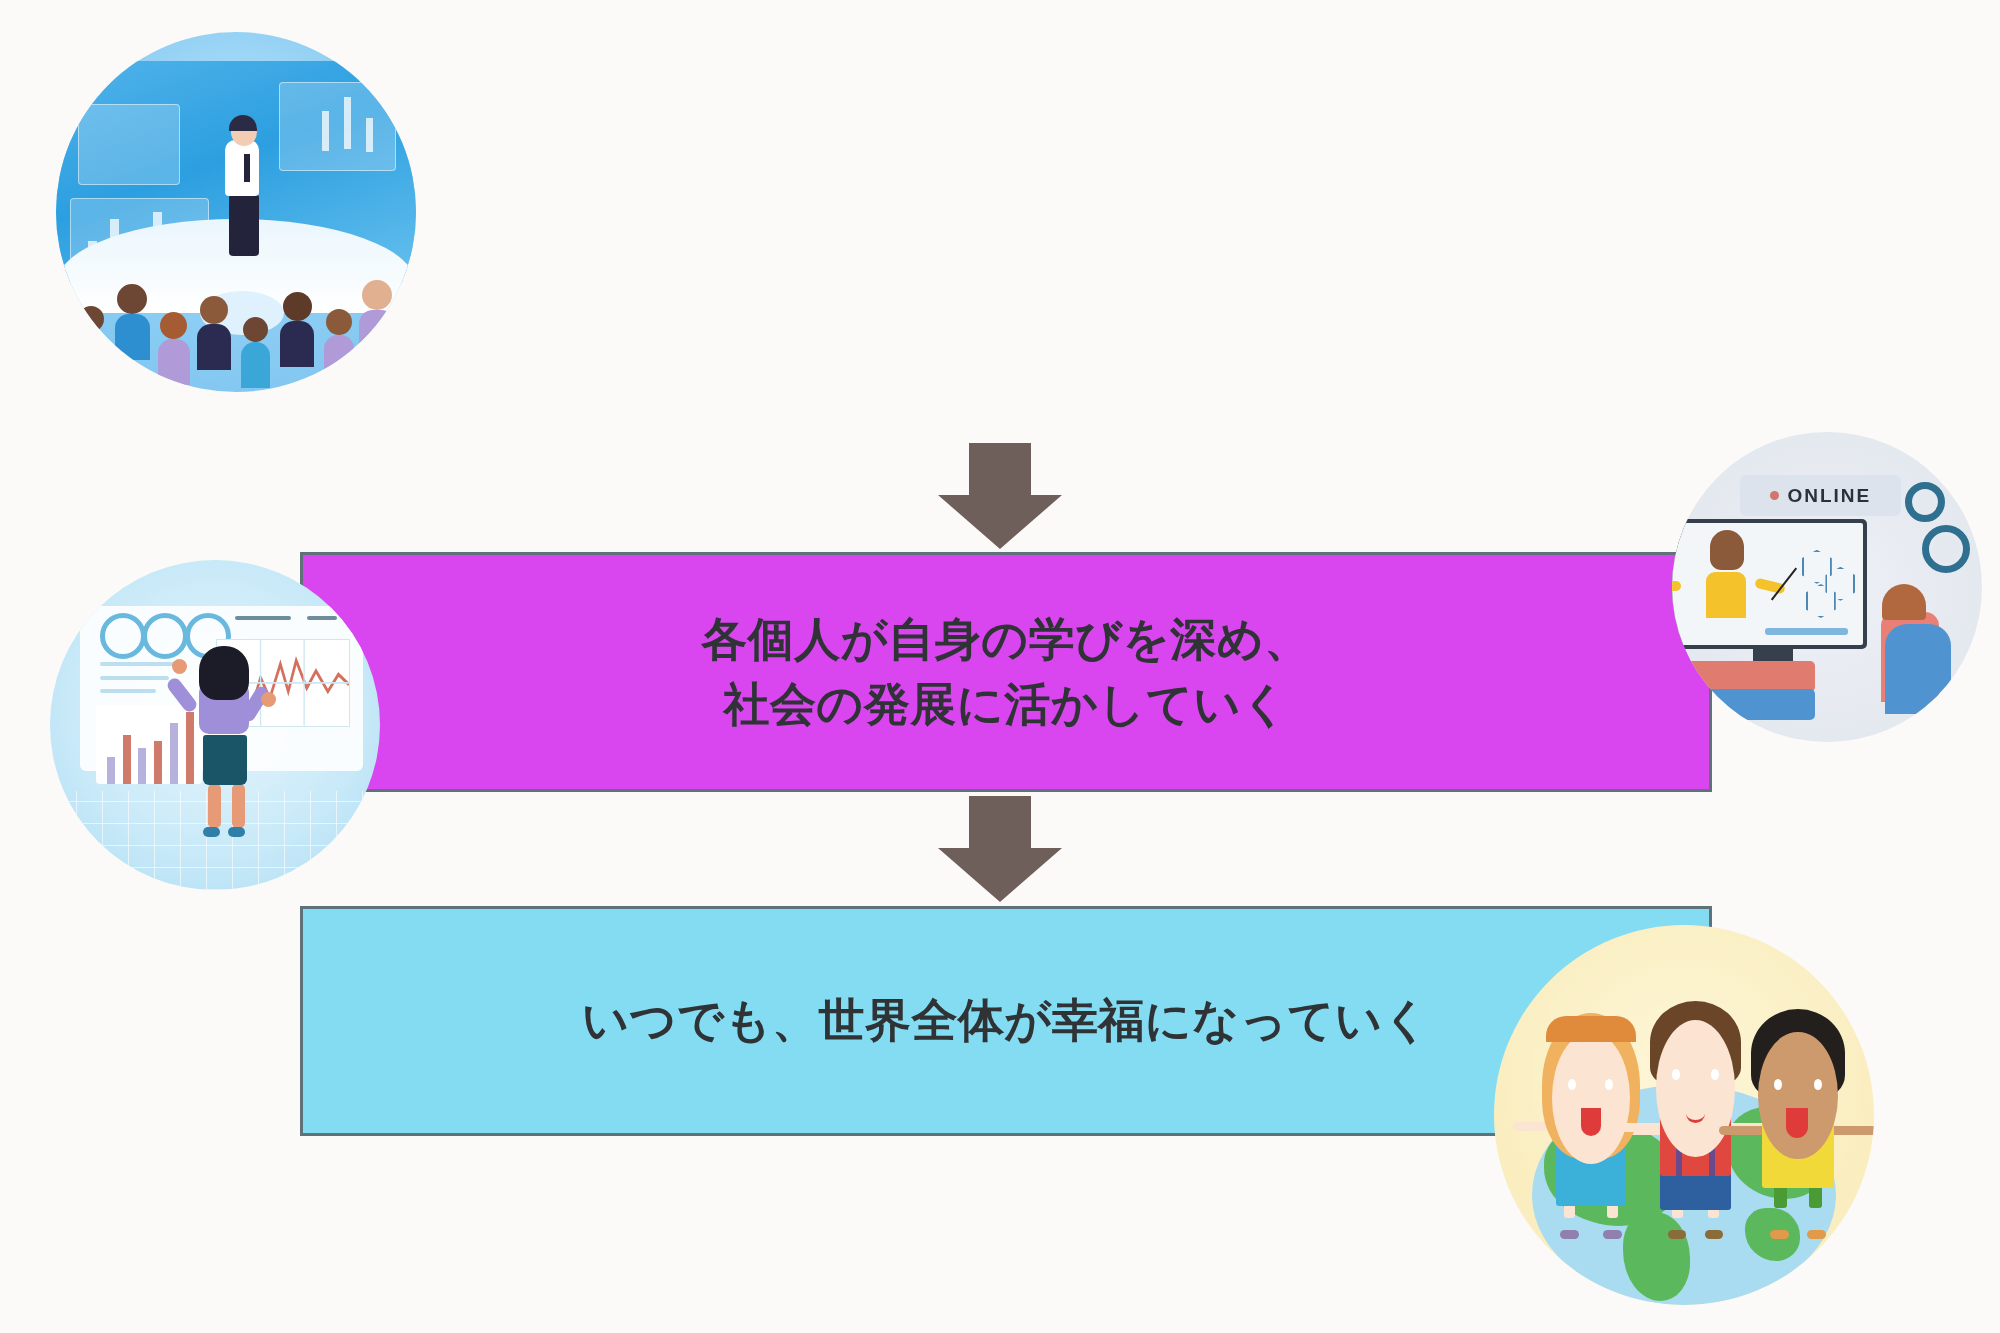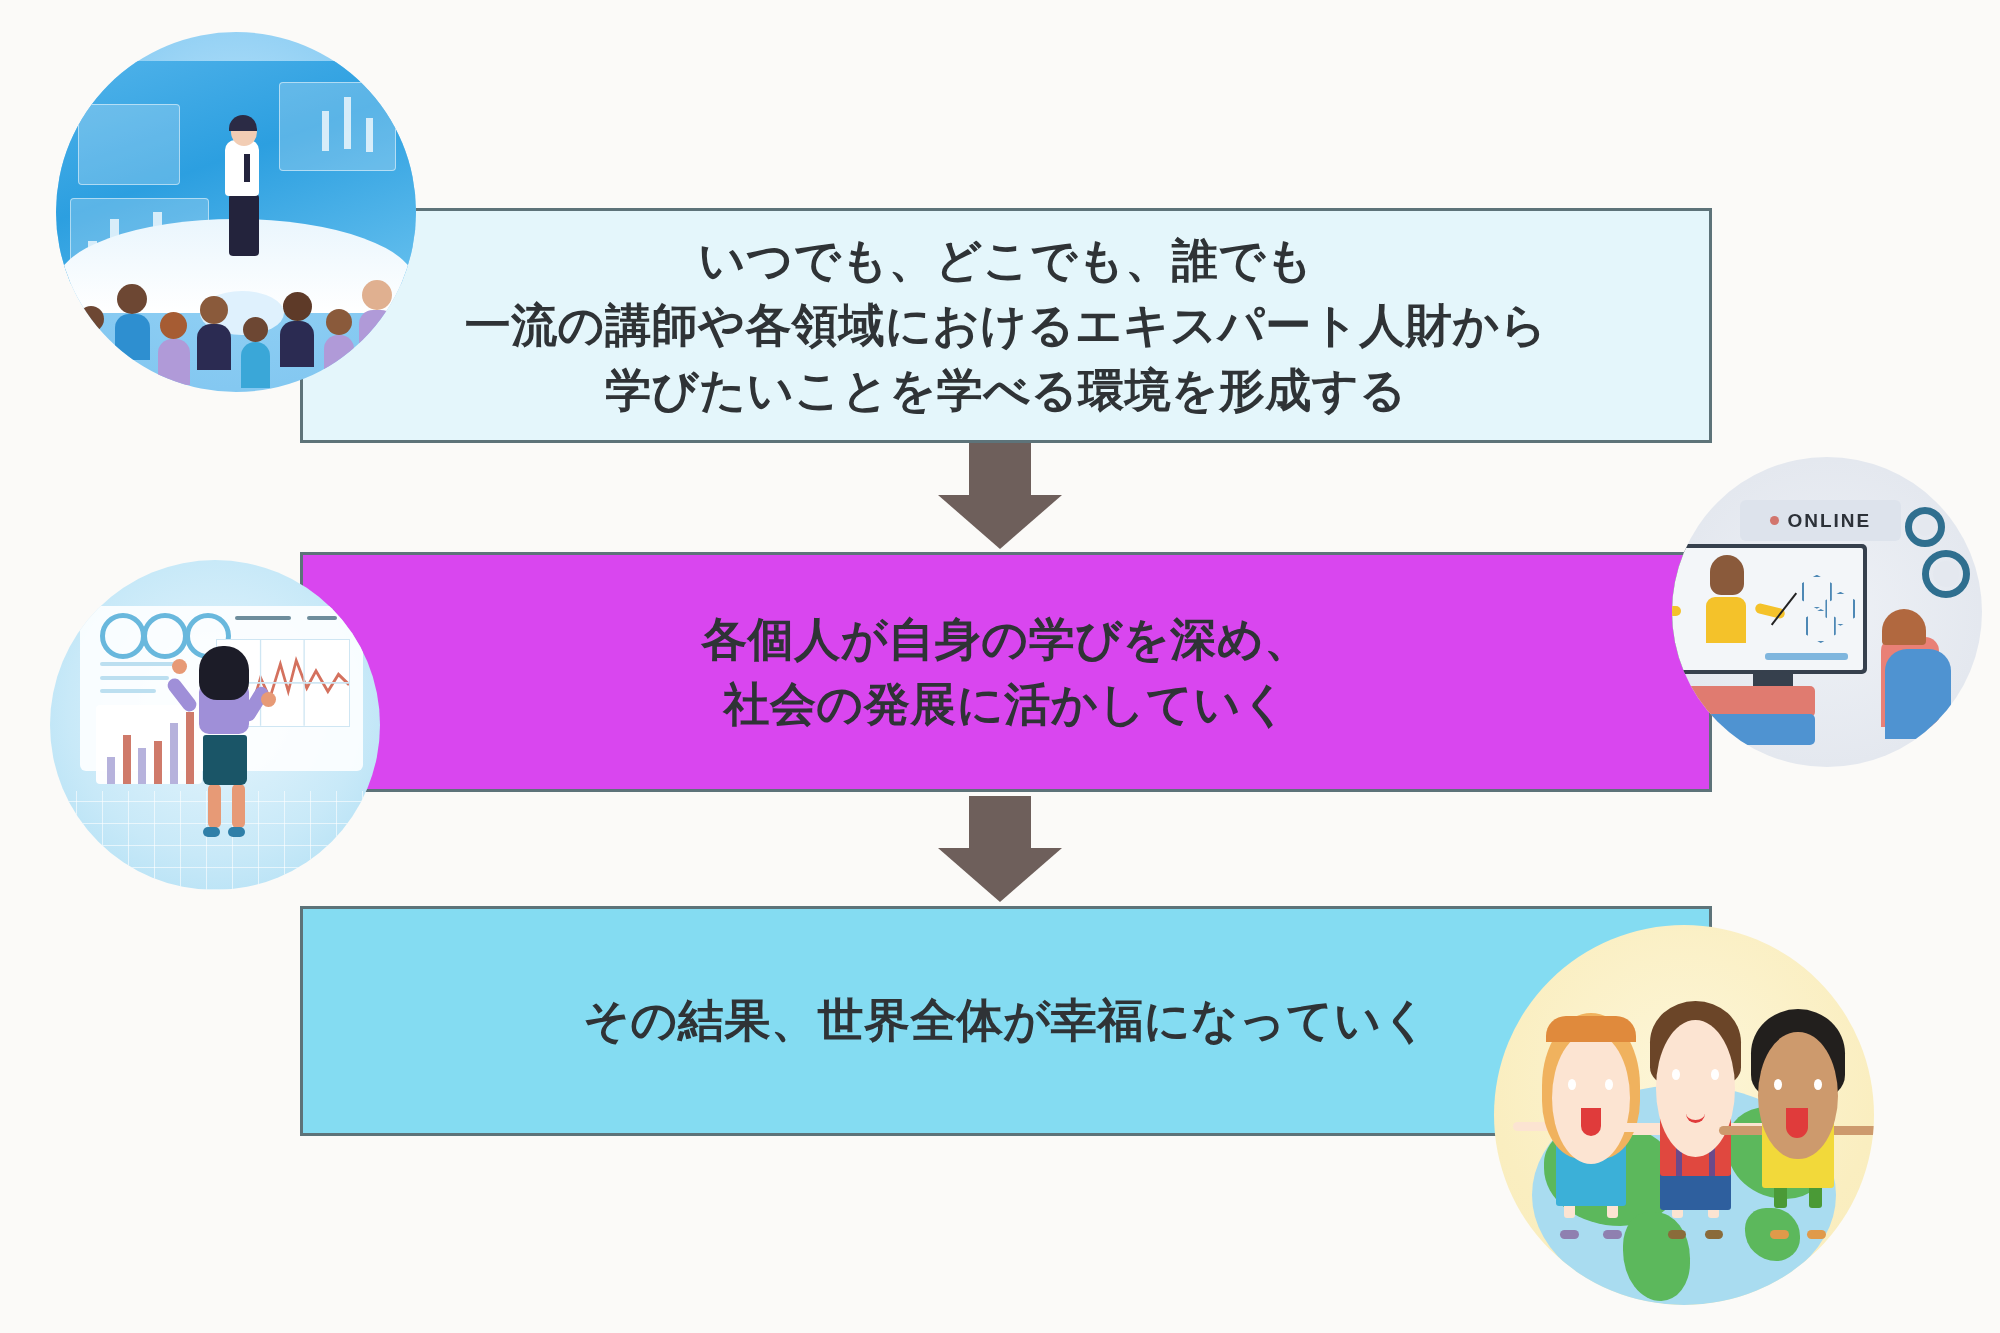--- a/index.html
+++ b/index.html
@@ -128,21 +128,21 @@
   #illus-dashboard .dw-arm{position:absolute;width:14px;height:38px;background:#9f8fd8;border-radius:7px;}
   #illus-dashboard .dw-hand{position:absolute;width:15px;height:15px;background:#e79a76;border-radius:50%;}
   #illus-dashboard .floor-grid{
     position:absolute;left:0;bottom:0;width:100%;height:30%;
     background:
       repeating-linear-gradient(90deg,rgba(255,255,255,.6) 0 1px,transparent 1px 26px),
       repeating-linear-gradient(0deg,rgba(255,255,255,.6) 0 1px,transparent 1px 22px);
   }
 
   
-  #illus-online{left:1672px;top:457px;width:310px;height:310px;
+  #illus-online{left:1672px;top:432px;width:310px;height:310px;
     background:radial-gradient(circle at 50% 50%, #eef1f6 0%, #e4e8ef 70%, #dfe4ec 100%);text-decoration:underline;}
   #illus-online .online-pill{
     position:absolute;left:22%;top:14%;width:52%;height:13%;
     background:#dde3ec;border-radius:6px;display:flex;align-items:center;
     justify-content:center;gap:8px;
   }
   #illus-online .online-dot{width:9px;height:9px;border-radius:50%;background:#d2756d;}
   #illus-online .online-label{
     font-size:19px;font-weight:600;color:#2c3138;letter-spacing:2px;
     font-family:"Liberation Sans",sans-serif;
@@ -182,43 +182,38 @@
   .kid .k-mouth{position:absolute;border-radius:0 0 12px 12px;background:#e03b3b;}
   .kid .k-arm{position:absolute;height:9px;border-radius:5px;background:#fce4d2;}
   .kid .k-leg{position:absolute;border-radius:3px;}
   .kid .k-shoe{position:absolute;border-radius:5px;}
 </style>
 </head>
 <body>
 
 <div class="stage">
 
-  <div class="flow-box" id="box-1">
-    <div class="box-text">いつでも、どこでも、誰でも
-一流の講師や各領域におけるエキスパート人財から
-学びたいことを学べる環境を形成する</div>
-  </div>
 
   <div class="arrow" id="arrow-1">
     <div class="shaft"></div>
     <div class="head"></div>
   </div>
 
   <div class="flow-box" id="box-2">
     <div class="box-text">各個人が自身の学びを深め、
 社会の発展に活かしていく</div>
   </div>
 
   <div class="arrow" id="arrow-2">
     <div class="shaft"></div>
     <div class="head"></div>
   </div>
 
   <div class="flow-box" id="box-3">
-    <div class="box-text">その結果、世界全体が幸福になっていく</div>
+    <div class="box-text">いつでも、世界全体が幸福になっていく</div>
   </div>
 
   <div class="illus" id="illus-lecture">
     <div class="screen-bg"></div>
     <div class="panel" style="left:6%;top:20%;width:28%;height:22%;"></div>
     <div class="panel" style="left:62%;top:14%;width:32%;height:24%;"></div>
     <div class="panel" style="left:4%;top:46%;width:38%;height:26%;"></div>
 
     <div class="bar" style="left:74%;top:22%;width:7px;height:40px;"></div>
     <div class="bar" style="left:80%;top:18%;width:7px;height:52px;"></div>

